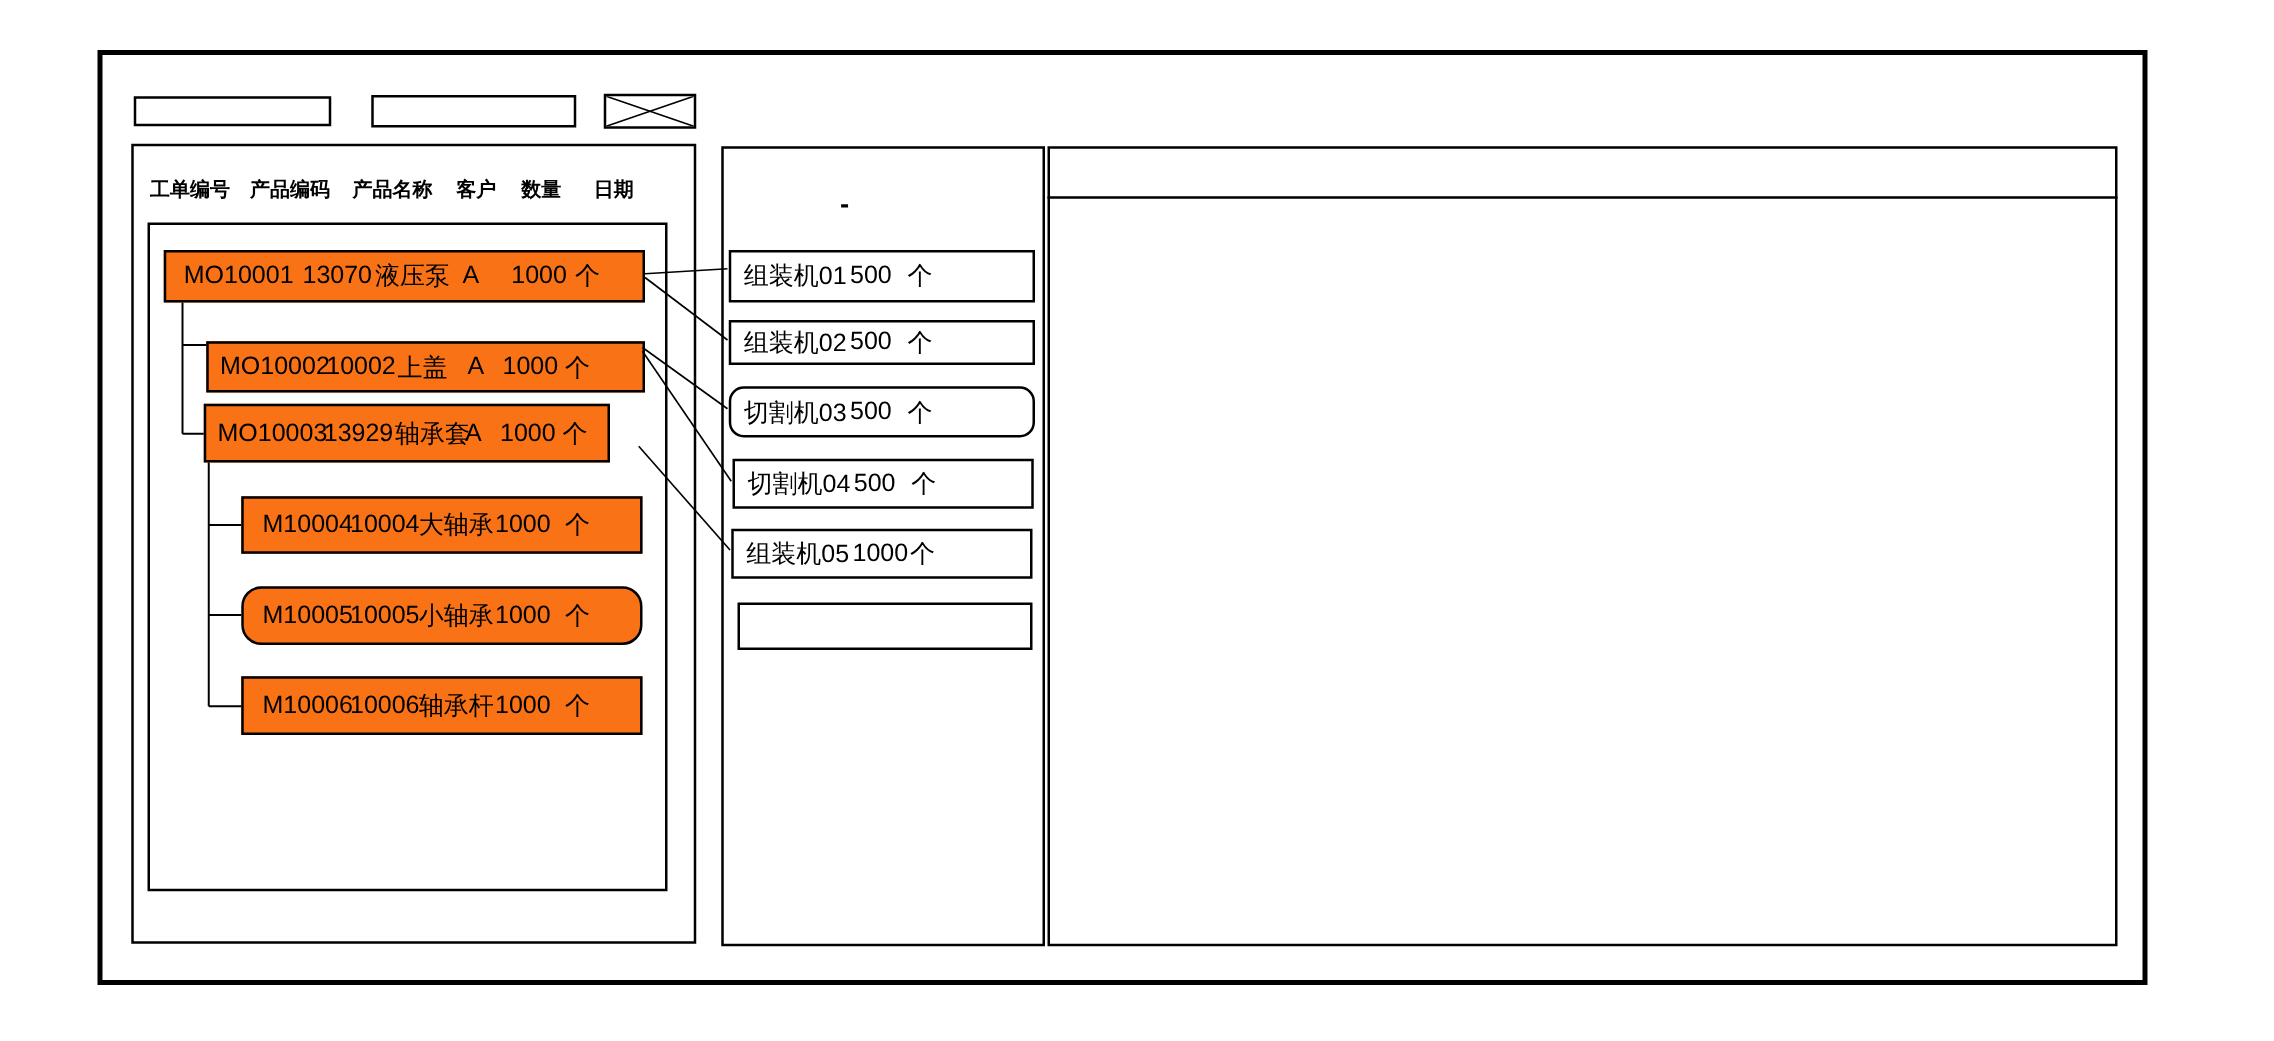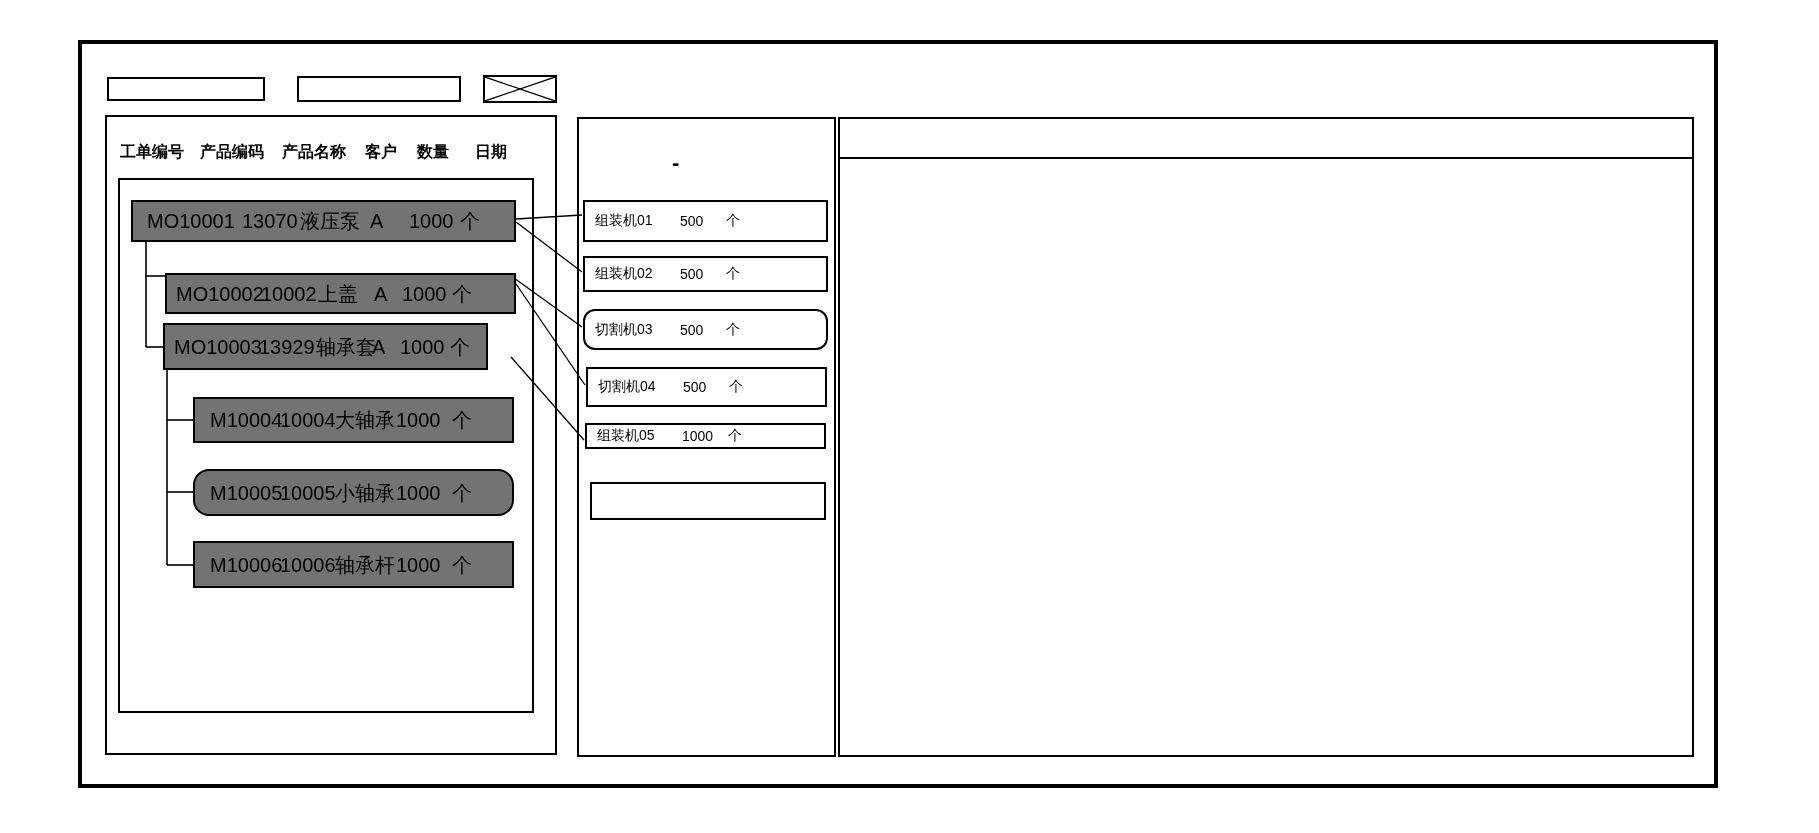--- a/index.html
+++ b/index.html
@@ -25,42 +25,42 @@
   .mid-panel   { left: 577px; top: 117px; width: 259px; height: 640px; }
   .right-panel { left: 838px; top: 117px; width: 856px; height: 640px; }
   .hline { left: 838px; top: 157px; width: 856px; height: 2px; background: #000; }
 
   
   .hdr { position: absolute; top: 142px; font-size: 16px; font-weight: 600; white-space: nowrap; }
   .h0 { left: 120px; } .h1 { left: 200px; } .h2 { left: 282px; }
   .h3 { left: 365px; } .h4 { left: 417px; } .h5 { left: 475px; }
 
   
-  .wo-box { position: absolute; border: 2px solid #000; background: #737373; font-size: 20px; }
+  .wo-box { position: absolute; border: 2px solid #000; background: #f97316; font-size: 20px; }
   .wo-box span { position: absolute; top: 50%; transform: translateY(-50%); white-space: nowrap; }
   .n0 { left: 131px; top: 200px; width: 385px; height: 42px; }
   .n1 { left: 165px; top: 257px; width: 351px; height: 41px; margin-top: 16px; }
   .n2 { left: 163px; top: 323px; width: 325px; height: 47px; text-decoration: underline; }
   .n3 { left: 193px; top: 397px; width: 321px; height: 46px; }
   .n4 { left: 193px; top: 469px; width: 321px; height: 47px; border-radius: 16px; }
   .n5 { left: 193px; top: 541px; width: 321px; height: 47px; }
   .lv0 .f0 { left: 14px; }  .lv0 .f1 { left: 109px; } .lv0 .f2 { left: 167px; }
   .lv0 .f3 { left: 237px; } .lv0 .f4 { left: 276px; } .lv0 .f5 { left: 327px; }
   .lv1 .f0 { left: 9px; }   .lv1 .f1 { left: 94px; }  .lv1 .f2 { left: 151px; }
   .lv1 .f3 { left: 207px; } .lv1 .f4 { left: 235px; } .lv1 .f5 { left: 285px; }
   .lv2 .f0 { left: 15px; }  .lv2 .f1 { left: 85px; }  .lv2 .f2 { left: 140px; } .lv2 .f4 { left: 201px; } .lv2 .f5 { left: 257px; }
 
   
-  .mc-box { position: absolute; border: 2px solid #000; background: #fff; font-size: 14px; }
+  .mc-box { position: absolute; border: 2px solid #000; background: #fff; font-size: 20px; }
   .mc-box span { position: absolute; top: 50%; transform: translateY(-50%); white-space: nowrap; }
   .m0 { left: 583px; top: 200px; width: 245px; height: 42px; }
   .m1 { left: 583px; top: 256px; width: 245px; height: 36px; }
   .m2 { left: 583px; top: 309px; width: 245px; height: 41px; border-radius: 12px; }
   .m3 { left: 586px; top: 367px; width: 241px; height: 40px; }
-  .m4 { left: 585px; top: 423px; width: 241px; height: 26px; }
+  .m4 { left: 585px; top: 423px; width: 241px; height: 40px; }
   .m5 { left: 590px; top: 482px; width: 236px; height: 38px; }
   .mf0 { left: 10px; } .mf1 { left: 95px; } .mf2 { left: 141px; }
 
   
   .dot-mark { position: absolute; left: 672px; top: 150px; font-size: 22px; font-weight: 700; }
 
   
   .overlay { position: absolute; left: 0; top: 0; width: 1819px; height: 833px; pointer-events: none; }
 </style>
 </head>

